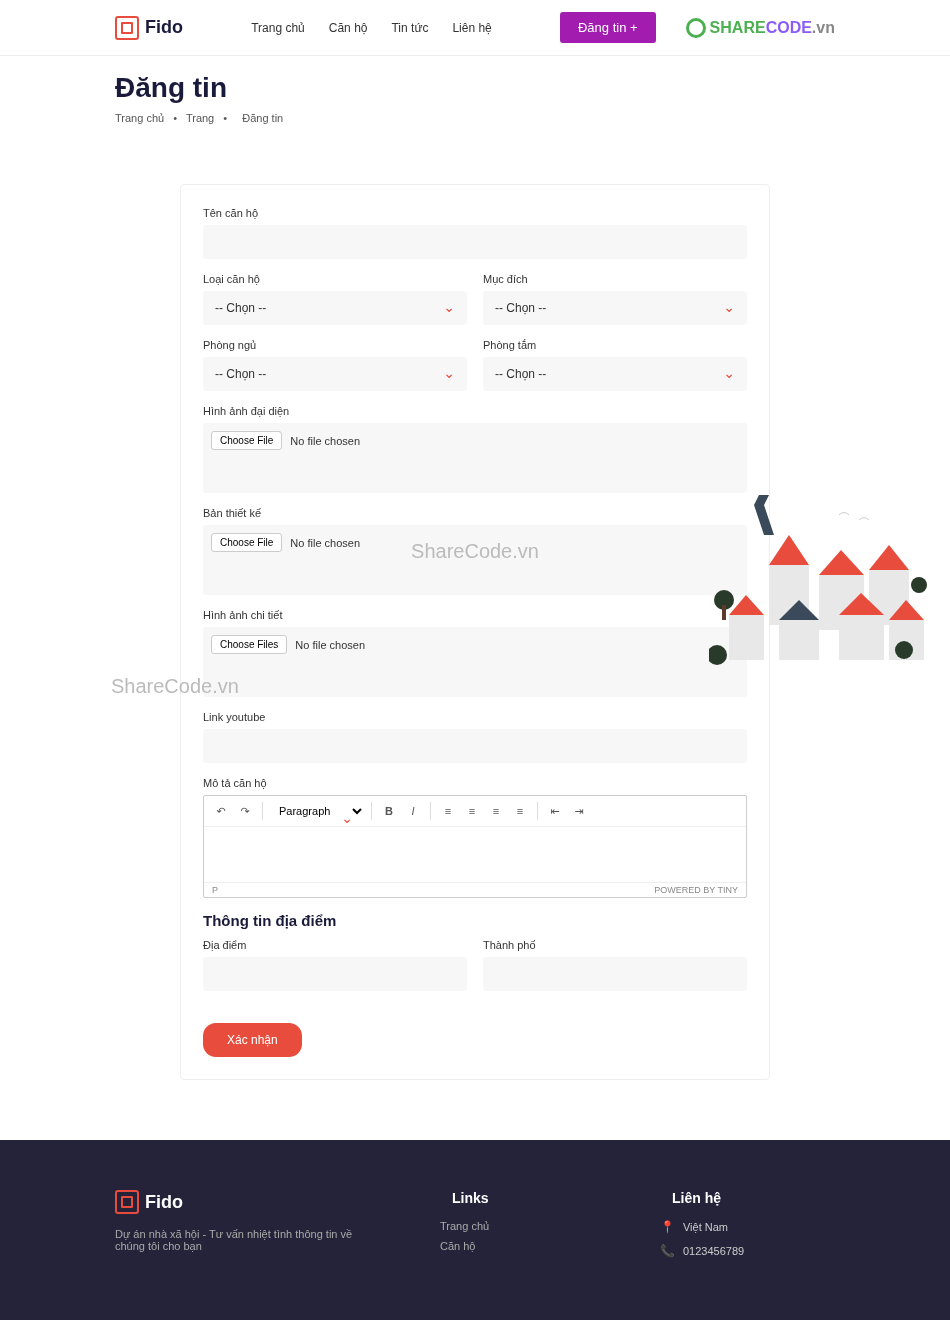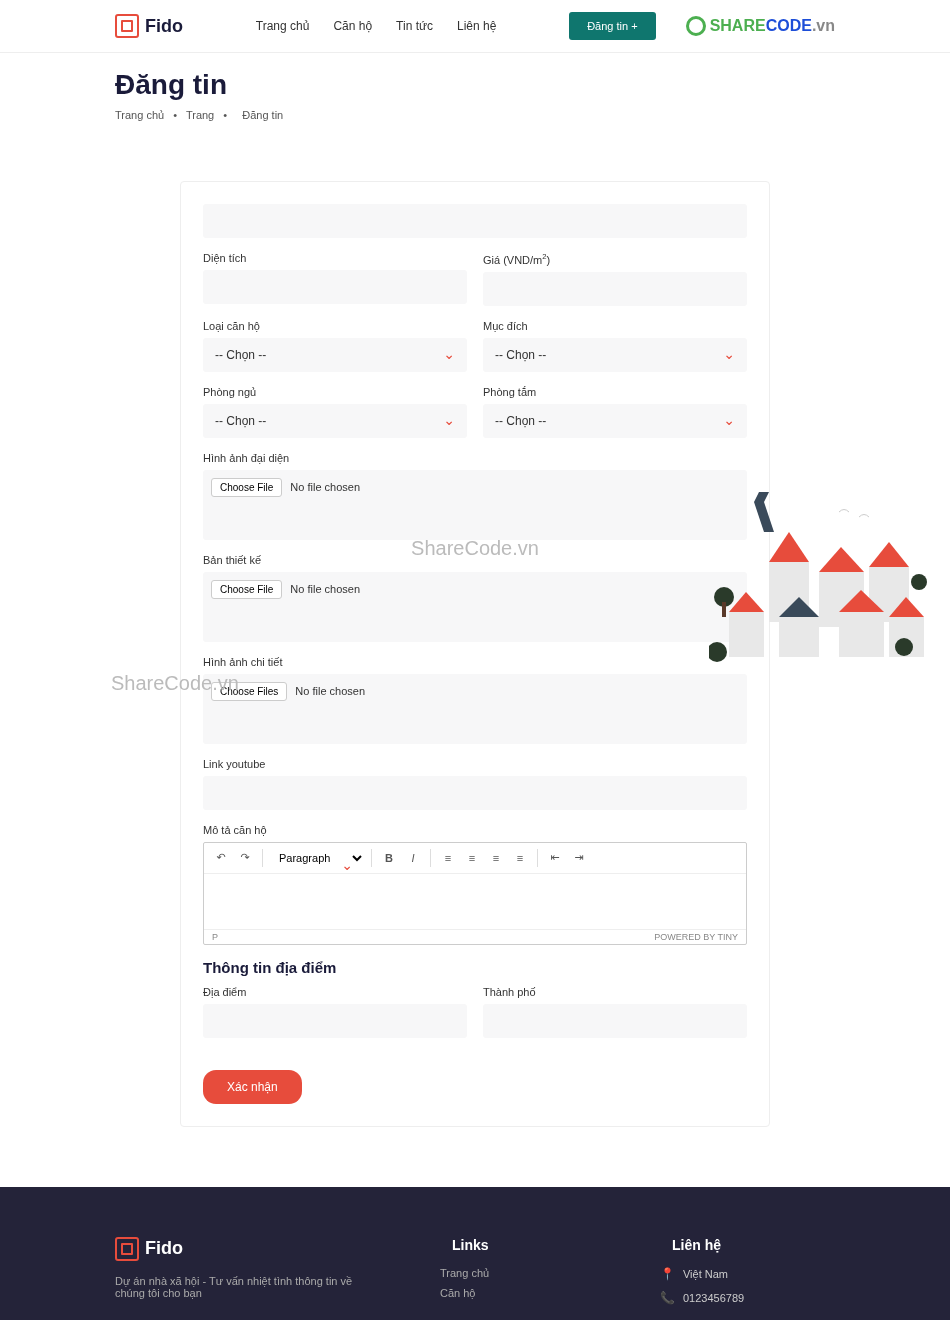--- a/index.html
+++ b/index.html
@@ -3,24 +3,24 @@
 <meta charset="utf-8">
 <style>
 * { margin:0; padding:0; box-sizing:border-box; font-family:'Segoe UI',Arial,sans-serif; }
 body { background:#fff; color:#1a1b3a; font-size:13px; }
 .header { display:flex; align-items:center; justify-content:space-between; padding:12px 115px; border-bottom:1px solid #eee; }
 .logo { display:flex; align-items:center; gap:6px; font-weight:700; font-size:18px; color:#1a1b3a; }
 .logo-icon { width:24px; height:24px; border:2px solid #e74c3c; border-radius:3px; position:relative; }
 .logo-icon::after { content:''; position:absolute; top:4px; left:4px; width:8px; height:8px; border:2px solid #e74c3c; border-radius:1px; }
 .nav { display:flex; gap:24px; font-size:12px; }
 .nav a { color:#333; text-decoration:none; }
-.btn-post { background:#0f766e; color:#fff; padding:8px 18px; border:none; border-radius:3px; font-size:11px; cursor:pointer; }
+.btn-post { background:#a21caf; color:#fff; padding:8px 18px; border:none; border-radius:3px; font-size:13px; cursor:pointer; }
 .sharecode-logo { display:flex; align-items:center; gap:4px; font-weight:700; font-size:16px; }
 .sc-icon { width:20px; height:20px; border:3px solid #4caf50; border-radius:50%; position:relative; }
-.sc-green { color:#4caf50; } .sc-orange { color:#1d4ed8; } .sc-gray { color:#888; }
+.sc-green { color:#4caf50; } .sc-orange { color:#8b5cf6; } .sc-gray { color:#888; }
 .breadcrumb-area { padding:16px 115px 30px; }
 .page-title { font-size:28px; font-weight:800; color:#1a1b3a; margin-bottom:8px; }
 .breadcrumb { font-size:11px; color:#555; }
 .breadcrumb span { margin:0 6px; }
 .form-card { max-width:590px; margin:30px auto 60px; background:#fff; border:1px solid #eee; border-radius:4px; padding:22px; position:relative; }
 .form-row { display:flex; gap:16px; margin-bottom:14px; }
 .form-group { flex:1; }
 .form-label { font-size:11px; color:#333; margin-bottom:6px; display:block; }
 .form-input, .form-select { width:100%; background:#f7f7f8; border:none; border-radius:3px; padding:10px 12px; font-size:12px; color:#333; }
 .form-select { appearance:none; position:relative; }
@@ -111,34 +111,25 @@
       <rect x="13" y="120" width="4" height="15" fill="#5a3a2a"></rect>
     <circle cx="210" cy="100" r="8" fill="#2a3a2a"></circle>
     <circle cx="8" cy="170" r="10" fill="#2a3a2a"></circle>
       <circle cx="195" cy="165" r="9" fill="#2a3a2a"></circle>
     <path d="M 130 30 Q 135 25 140 30" stroke="#ccc" fill="none"></path>
       <path d="M 150 35 Q 155 30 160 35" stroke="#ccc" fill="none"></path>
   </svg>
 
   <div class="form-row">
       <div class="form-group">
+    <label class="form-label">Tên căn hộ</label>
     <input class="form-input" style="">
   </div>
     </div>
 
-  <div class="form-row">
-    <div class="form-group">
-      <label class="form-label">Diện tích</label>
-      <input class="form-input" style="">
-    </div>
-    <div class="form-group">
-      <label class="form-label"><span>Giá (VND/m</span><sup>2</sup><span>)</span></label>
-      <input class="form-input" style="">
-    </div>
-  </div>
 
   <div class="form-row">
     <div class="form-group">
       <label class="form-label">Loại căn hộ</label>
       <div class="select-wrap"><select class="form-select"><option>-- Chọn --</option></select></div>
     </div>
     <div class="form-group">
       <label class="form-label">Mục đích</label>
       <div class="select-wrap"><select class="form-select"><option>-- Chọn --</option></select></div>
     </div>

